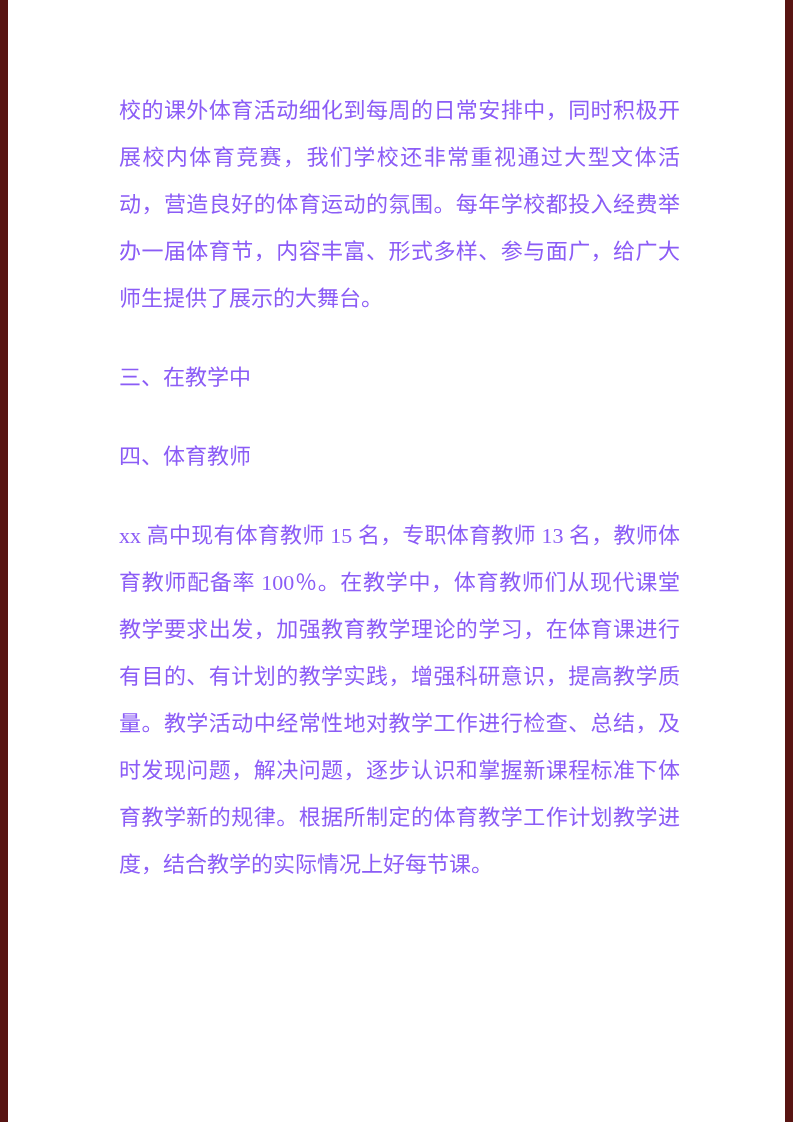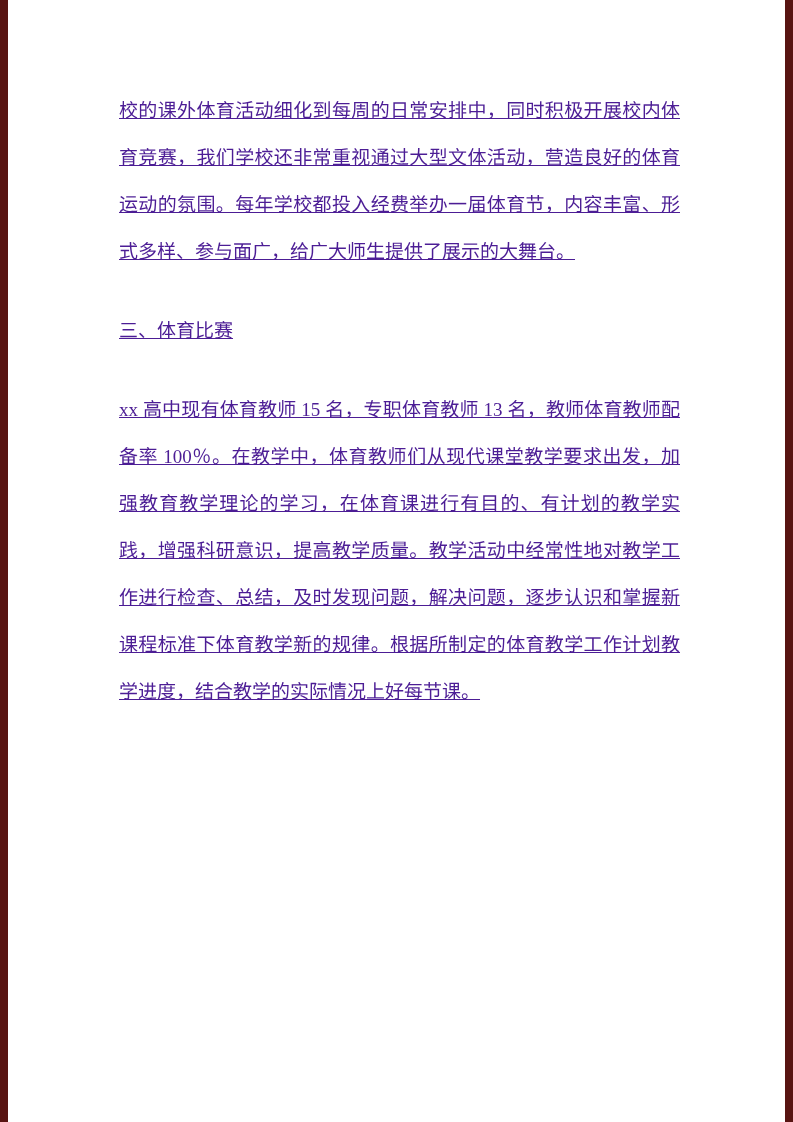--- a/index.html
+++ b/index.html
@@ -27,24 +27,23 @@
     width: 8px;
     background: #581412;
   }
   .edge-bar.left  { left: 0; }
   .edge-bar.right { right: 0; }
   .doc {
     position: absolute;
     left: 119px;
     top: 87px;
     width: 561px;
-    color: #4c1d95;
-    font-size: 19px;
+    color: #8b5cf6;
+    font-size: 22px;
     line-height: 47px;
-    text-decoration: underline;
   }
   .doc p {
     margin: 0;
     word-break: normal;
     overflow-wrap: break-word;
   }
   .doc p + p {
     margin-top: 32px;
   }
   .body-para {
@@ -58,19 +57,20 @@
 </head>
 <body>
 
 <div class="page">
   <div class="edge-bar left"></div>
   <div class="edge-bar right"></div>
 
   <div class="doc">
     <p class="body-para">校的课外体育活动细化到每周的日常安排中，同时积极开展校内体育竞赛，我们学校还非常重视通过大型文体活动，营造良好的体育运动的氛围。每年学校都投入经费举办一届体育节，内容丰富、形式多样、参与面广，给广大师生提供了展示的大舞台。</p>
 
-    <p class="heading">三、体育比赛</p>
+    <p class="heading">三、在教学中</p>
 
 
+    <p class="heading">四、体育教师</p>
 
     <p class="body-para">xx 高中现有体育教师 15 名，专职体育教师 13 名，教师体育教师配备率 100％。在教学中，体育教师们从现代课堂教学要求出发，加强教育教学理论的学习，在体育课进行有目的、有计划的教学实践，增强科研意识，提高教学质量。教学活动中经常性地对教学工作进行检查、总结，及时发现问题，解决问题，逐步认识和掌握新课程标准下体育教学新的规律。根据所制定的体育教学工作计划教学进度，结合教学的实际情况上好每节课。</p>
   </div>
 </div>
 
 </body></html>

